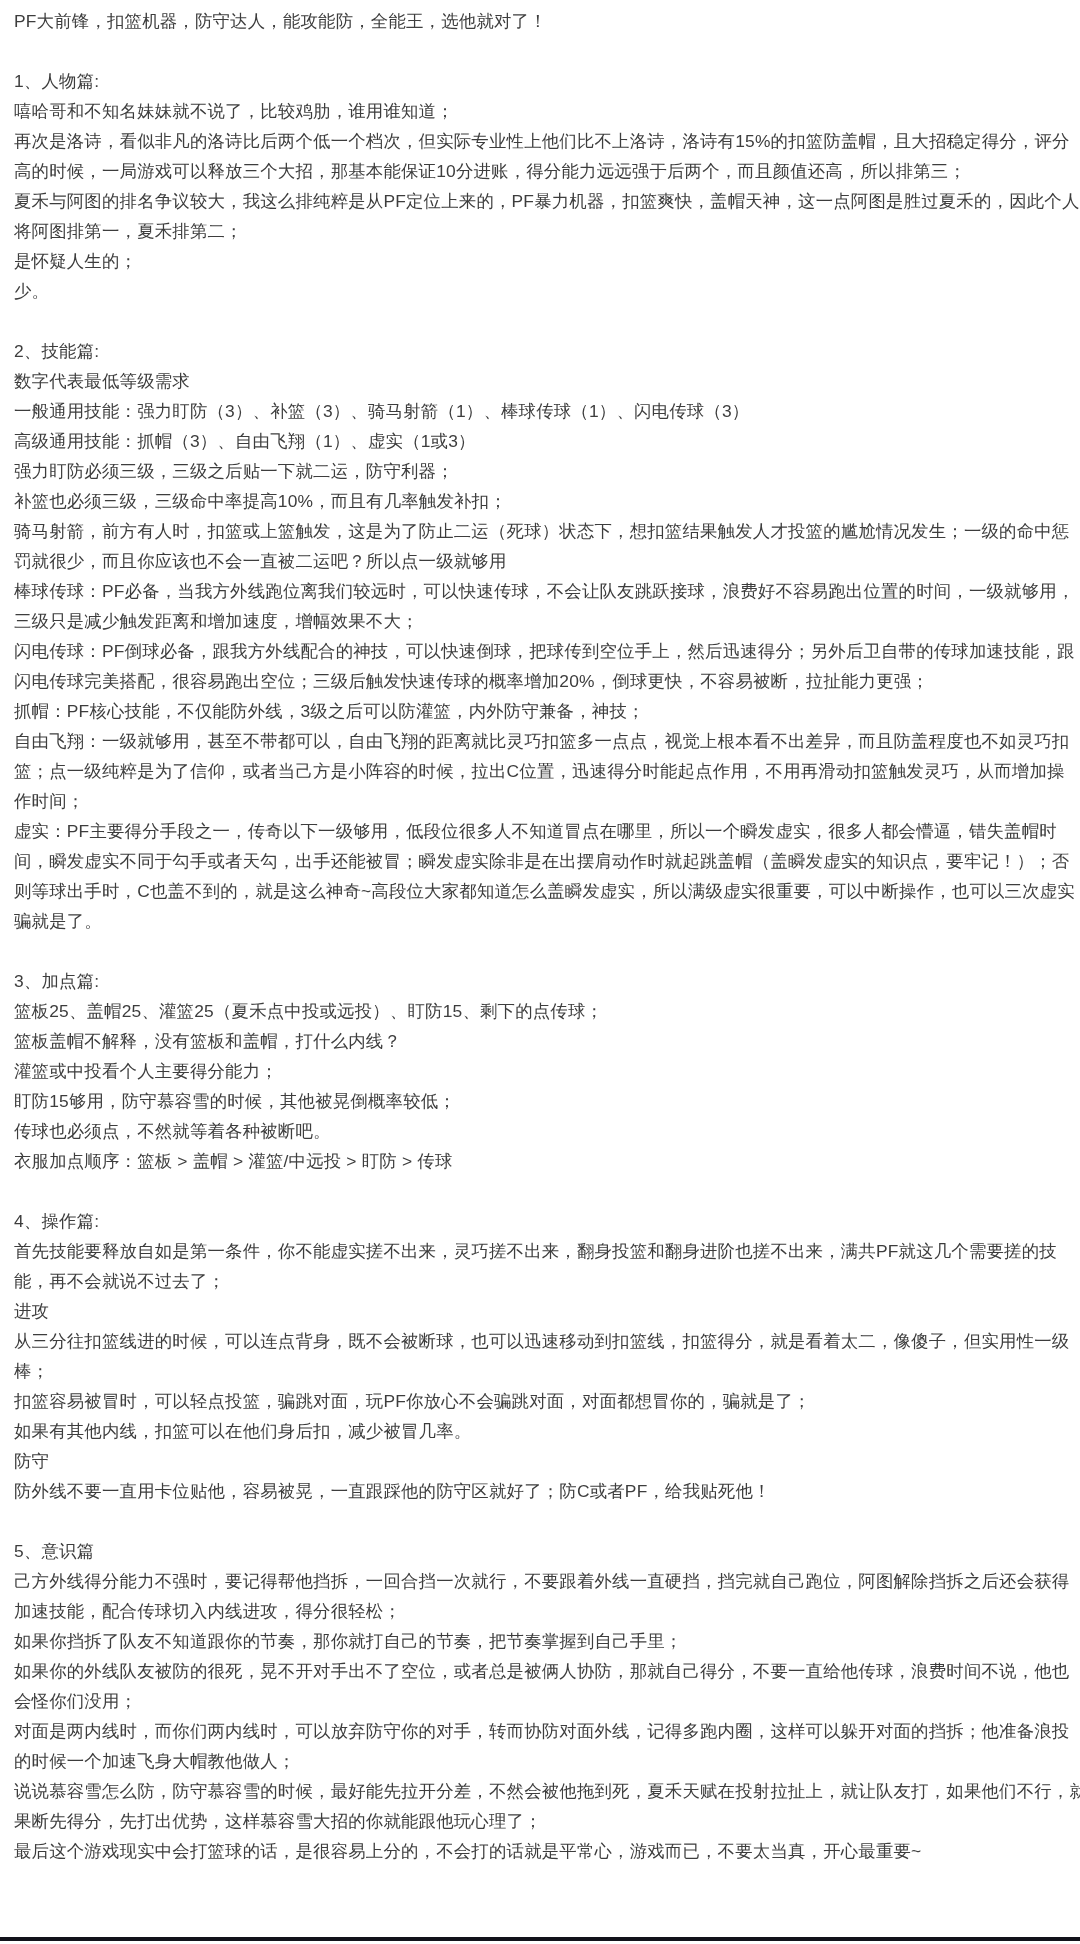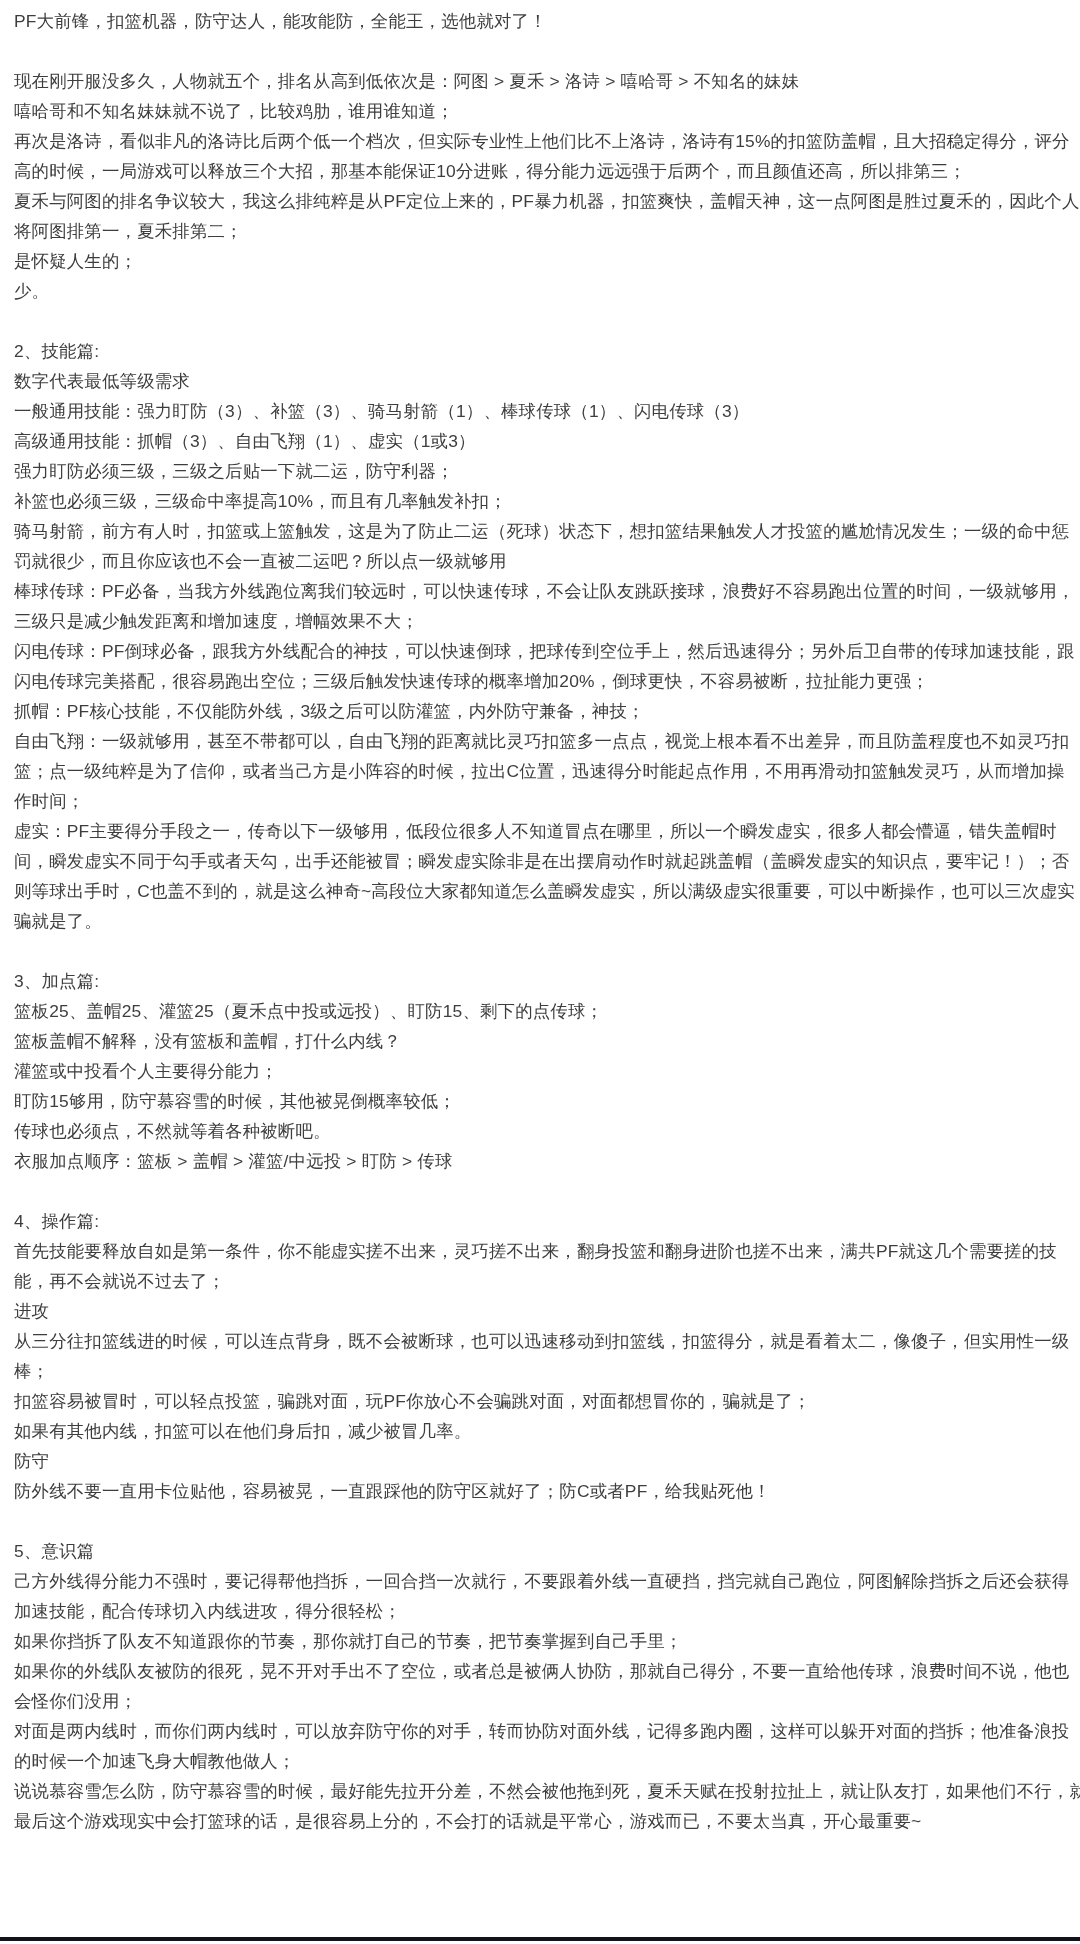--- a/index.html
+++ b/index.html
@@ -37,21 +37,21 @@
     background: #12121a;
   }
 </style>
 </head>
 <body>
 
 <div class="doc">
   <div class="line">PF大前锋，扣篮机器，防守达人，能攻能防，全能王，选他就对了！</div>
   <div id="sections">
       <div class="section">
-        <div class="line">现在刚开服没多久，人物就五个，排名从高到低依次是：阿图 &gt; 夏禾 &gt; 洛诗 &gt; 嘻哈哥 &gt; 不知名的妹妹</div>
+        <div class="line">1、人物篇:</div>
         <div class="line">嘻哈哥和不知名妹妹就不说了，比较鸡肋，谁用谁知道；</div>
         <div class="line">再次是洛诗，看似非凡的洛诗比后两个低一个档次，但实际专业性上他们比不上洛诗，洛诗有15%的扣篮防盖帽，且大招稳定得分，评分</div>
         <div class="line">高的时候，一局游戏可以释放三个大招，那基本能保证10分进账，得分能力远远强于后两个，而且颜值还高，所以排第三；</div>
         <div class="line">夏禾与阿图的排名争议较大，我这么排纯粹是从PF定位上来的，PF暴力机器，扣篮爽快，盖帽天神，这一点阿图是胜过夏禾的，因此个人</div>
         <div class="line">将阿图排第一，夏禾排第二；</div>
         <div class="line">是怀疑人生的；</div>
         <div class="line">少。</div>
       </div>
       <div class="section">
         <div class="line">2、技能篇:</div>
@@ -99,18 +99,19 @@
       <div class="section">
         <div class="line">5、意识篇</div>
         <div class="line">己方外线得分能力不强时，要记得帮他挡拆，一回合挡一次就行，不要跟着外线一直硬挡，挡完就自己跑位，阿图解除挡拆之后还会获得</div>
         <div class="line">加速技能，配合传球切入内线进攻，得分很轻松；</div>
         <div class="line">如果你挡拆了队友不知道跟你的节奏，那你就打自己的节奏，把节奏掌握到自己手里；</div>
         <div class="line">如果你的外线队友被防的很死，晃不开对手出不了空位，或者总是被俩人协防，那就自己得分，不要一直给他传球，浪费时间不说，他也</div>
         <div class="line">会怪你们没用；</div>
         <div class="line">对面是两内线时，而你们两内线时，可以放弃防守你的对手，转而协防对面外线，记得多跑内圈，这样可以躲开对面的挡拆；他准备浪投</div>
         <div class="line">的时候一个加速飞身大帽教他做人；</div>
         <div class="line">说说慕容雪怎么防，防守慕容雪的时候，最好能先拉开分差，不然会被他拖到死，夏禾天赋在投射拉扯上，就让队友打，如果他们不行，就</div>
+        <div class="line">果断先得分，先打出优势，这样慕容雪大招的你就能跟他玩心理了；</div>
         <div class="line">最后这个游戏现实中会打篮球的话，是很容易上分的，不会打的话就是平常心，游戏而已，不要太当真，开心最重要~</div>
       </div>
     </div>
 </div>
 
 <div class="bottom-bar"></div>
 
 </body></html>

